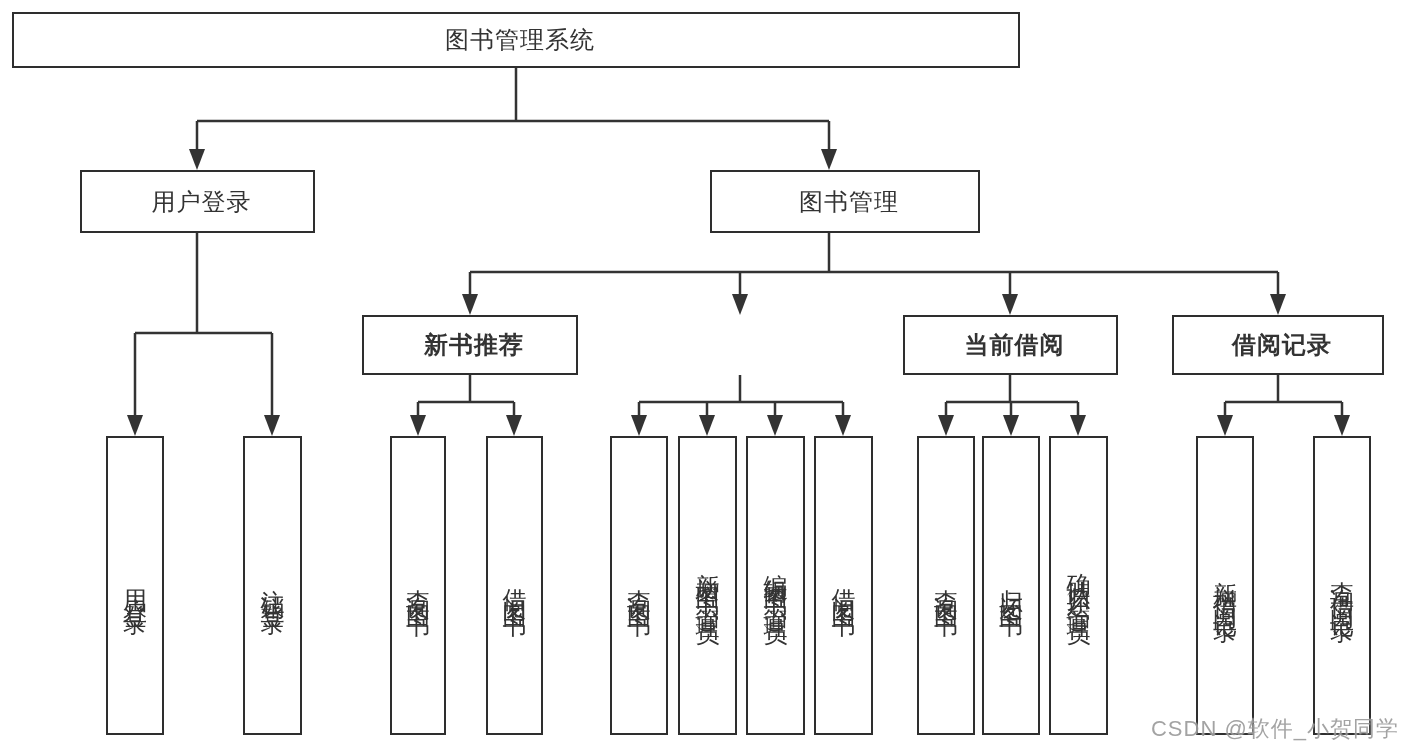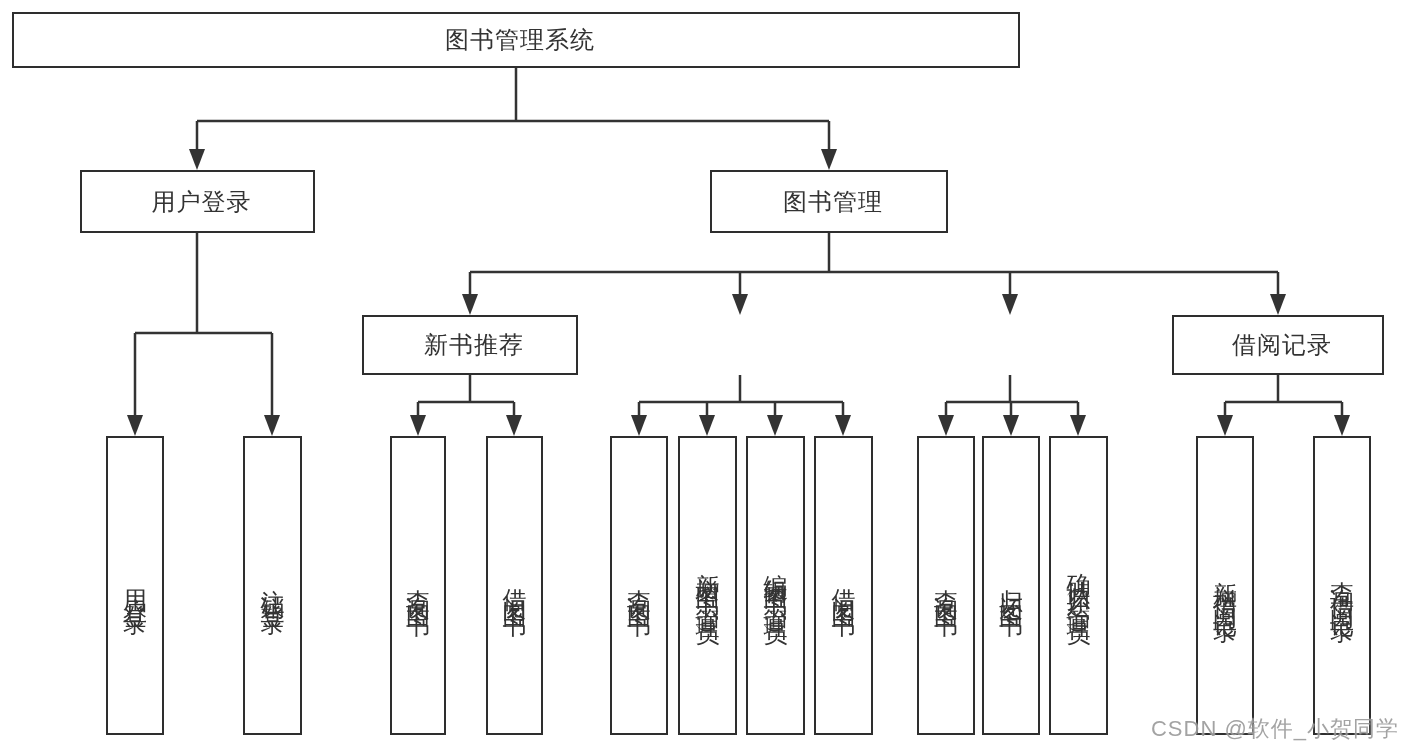--- a/index.html
+++ b/index.html
@@ -30,22 +30,22 @@
   }
   .box span {
     font-size: 24px;
     letter-spacing: 1px;
     color: #333333;
     white-space: nowrap;
   }
   .root-box  { left: 12px;  top: 12px;  width: 1008px; height: 56px; }
   .lvl2-box  { top: 170px; height: 63px; }
   .b-user    { left: 80px;  width: 235px; }
-  .b-mgmt    { left: 710px; width: 238px; }
-  .lvl3-box  { top: 315px; height: 60px; }
+  .b-mgmt    { left: 710px; width: 270px; }
+  .lvl3-box  { top: 315px; height: 60px; font-weight: bold; }
   .b-rec     { left: 362px;  width: 216px; }
   .b-borrow  { left: 633px;  width: 215px; }
   .b-current { left: 903px;  width: 215px; }
   .b-record  { left: 1172px; width: 212px; }
   .leaf {
     position: absolute;
     top: 436px;
     height: 299px;
     box-sizing: border-box;
     border: 2.5px solid #2e2e2e;
@@ -133,20 +133,23 @@
   <div class="box lvl2-box b-user">
     <span>用户登录</span>
   </div>
   <div class="box lvl2-box b-mgmt">
     <span>图书管理</span>
   </div>
 
   <div class="box lvl3-box b-rec">
     <span>新书推荐</span>
   </div>
+  <div class="box lvl3-box b-current">
+    <span>当前借阅</span>
+  </div>
   <div class="box lvl3-box b-record">
     <span>借阅记录</span>
   </div>
 
   <div class="leaf l1">
     <span>用户登录</span>
   </div>
   <div class="leaf l2">
     <span>注销登录</span>
   </div>

